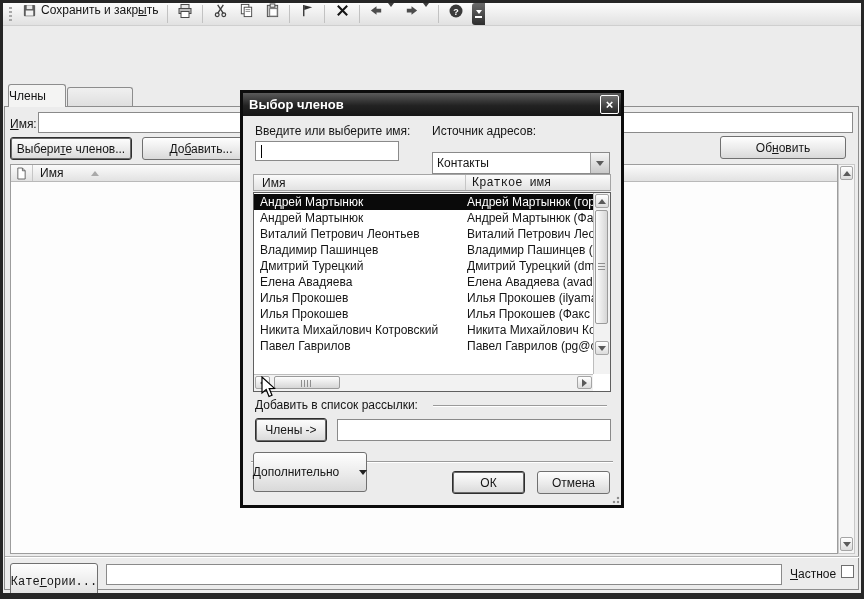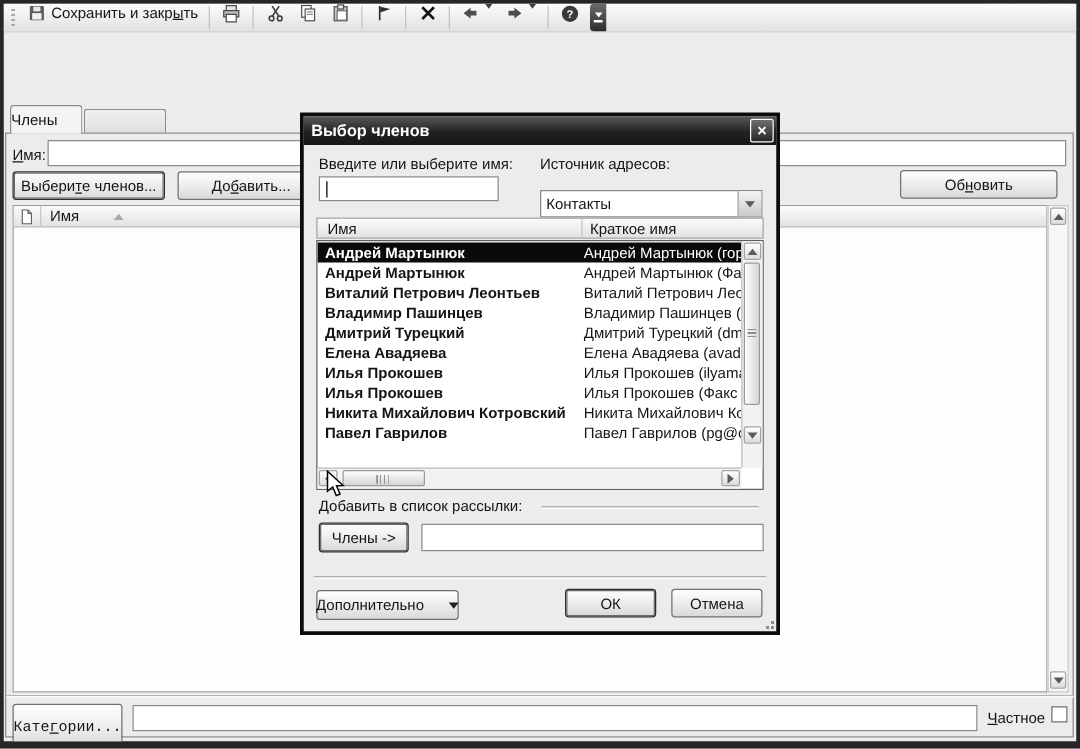--- a/index.html
+++ b/index.html
@@ -97,25 +97,25 @@
   .dlg-body { position:relative; width:100%; height:389px; }
   .combo { left:189px; top:36px; width:178px; height:22px; background:#fff;
     border:1px solid #8a8a8a; display:flex; align-items:center; }
   .combo-val { flex:1; padding-left:4px; }
   .combo-btn { width:19px; height:100%; background:linear-gradient(#f5f5f5,#c9c9c9);
     border-left:1px solid #9f9f9f; display:flex; align-items:center; justify-content:center; }
   .dlg-header { left:10px; top:58px; width:358px; height:17px; display:flex; align-items:center;
     background:linear-gradient(#fbfbfb,#e2e2e2); border:1px solid #a5a5a5; }
   .dlg-hname { width:212px; padding-left:8px; height:100%; display:flex; align-items:center;
     border-right:1px solid #c6c6c6; }
-  .dlg-hshort { flex:1; padding-left:6px; }
+  .dlg-hshort { flex:1; padding-left:6px;font-family:Liberation Mono, monospace; }
   .listwrap { left:10px; top:76px; width:358px; height:200px; border:1px solid #5f5f5f; background:#fff; }
   .rows-zone { position:absolute; left:0; top:0; right:17px; bottom:17px; overflow:hidden; padding-top:1px; }
   .lrow { display:flex; height:16px; line-height:16px; white-space:nowrap; }
-  .lrow .c1 { width:213px; padding-left:6px; overflow:hidden;font-weight:bold; }
+  .lrow .c1 { width:213px; padding-left:6px; overflow:hidden; }
   .lrow .c2 { flex:1; overflow:hidden; }
   .lrow.sel { background:#0a0a0a; color:#fff; }
   .dlg-vscroll { position:absolute; right:0; top:0; width:17px; bottom:17px;
     background:#f2f2f2; border-left:1px solid #bdbdbd; }
   .vthumb { position:absolute; left:1px; top:17px; width:13px; height:114px;
     background:linear-gradient(90deg,#fdfdfd,#d6d6d6); border:1px solid #9a9a9a; border-radius:2px; }
   .vthumb-grip { position:absolute; left:2px; top:52px; width:7px; height:8px;
     background:repeating-linear-gradient(180deg,#8f8f8f 0 1px,transparent 1px 3px); }
   .dlg-hscroll { position:absolute; left:0; bottom:0; right:17px; height:17px;
     background:#f2f2f2; border-top:1px solid #bdbdbd; }
@@ -400,21 +400,21 @@
       </div>
 
       <span class="abs" style="left:12px; top:282px;">Добавить в список рассылки:</span>
       <span class="group-line"></span>
 
       <div class="abs xp-btn default" style="left:12px; top:302px; width:72px; height:24px;">Члены -&gt;</div>
       <input class="abs xp-input" style="left: 94px; top: 303px; width: 274px; height: 22px;" value="">
 
       <span class="separator"></span>
 
-      <div class="abs xp-btn" style="left:10px; top:356px; width:114px; height:24px; gap:20px;">
+      <div class="abs xp-btn" style="left:10px; top:336px; width:114px; height:40px; gap:20px;">
         <span>Дополнительно</span>
         <span class="caret-down" style="border-top-color:#222; border-top-width:5px; border-left-width:4px; border-right-width:4px;"></span>
       </div>
       <div class="abs xp-btn default" style="left:209px; top:355px; width:73px; height:23px;">ОК</div>
       <div class="abs xp-btn" style="left:294px; top:355px; width:73px; height:23px;">Отмена</div>
 
       <span class="resize-grip"></span>
     </div>
   </div>
 

